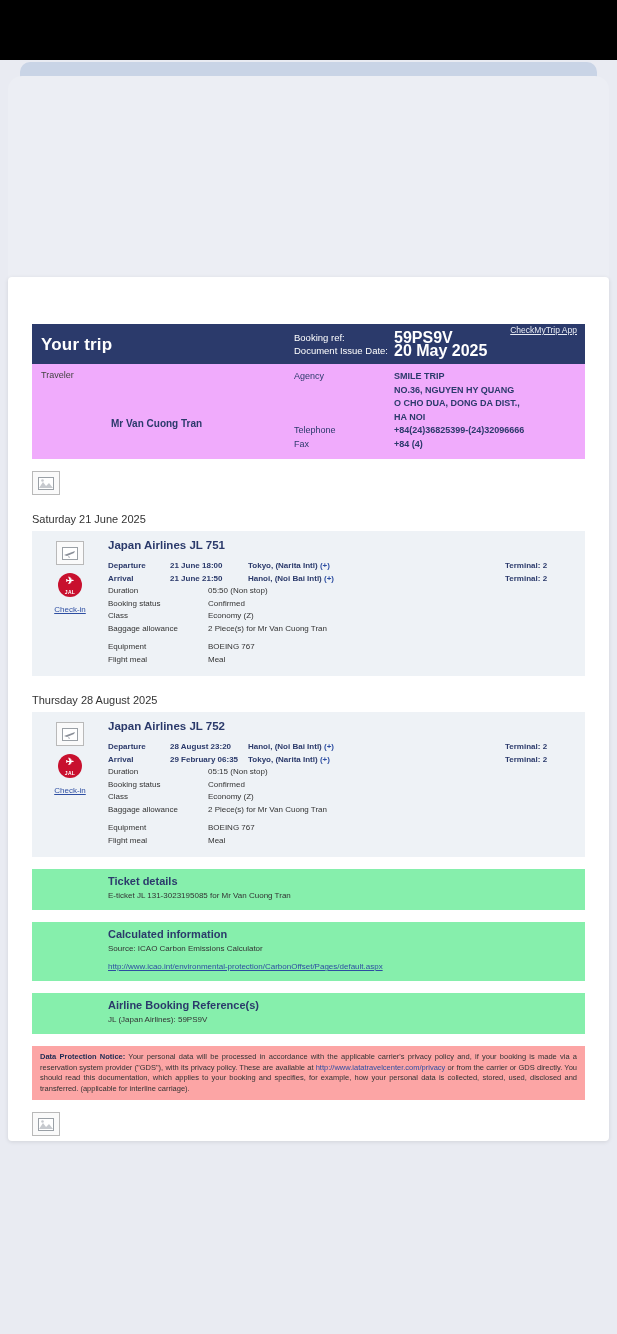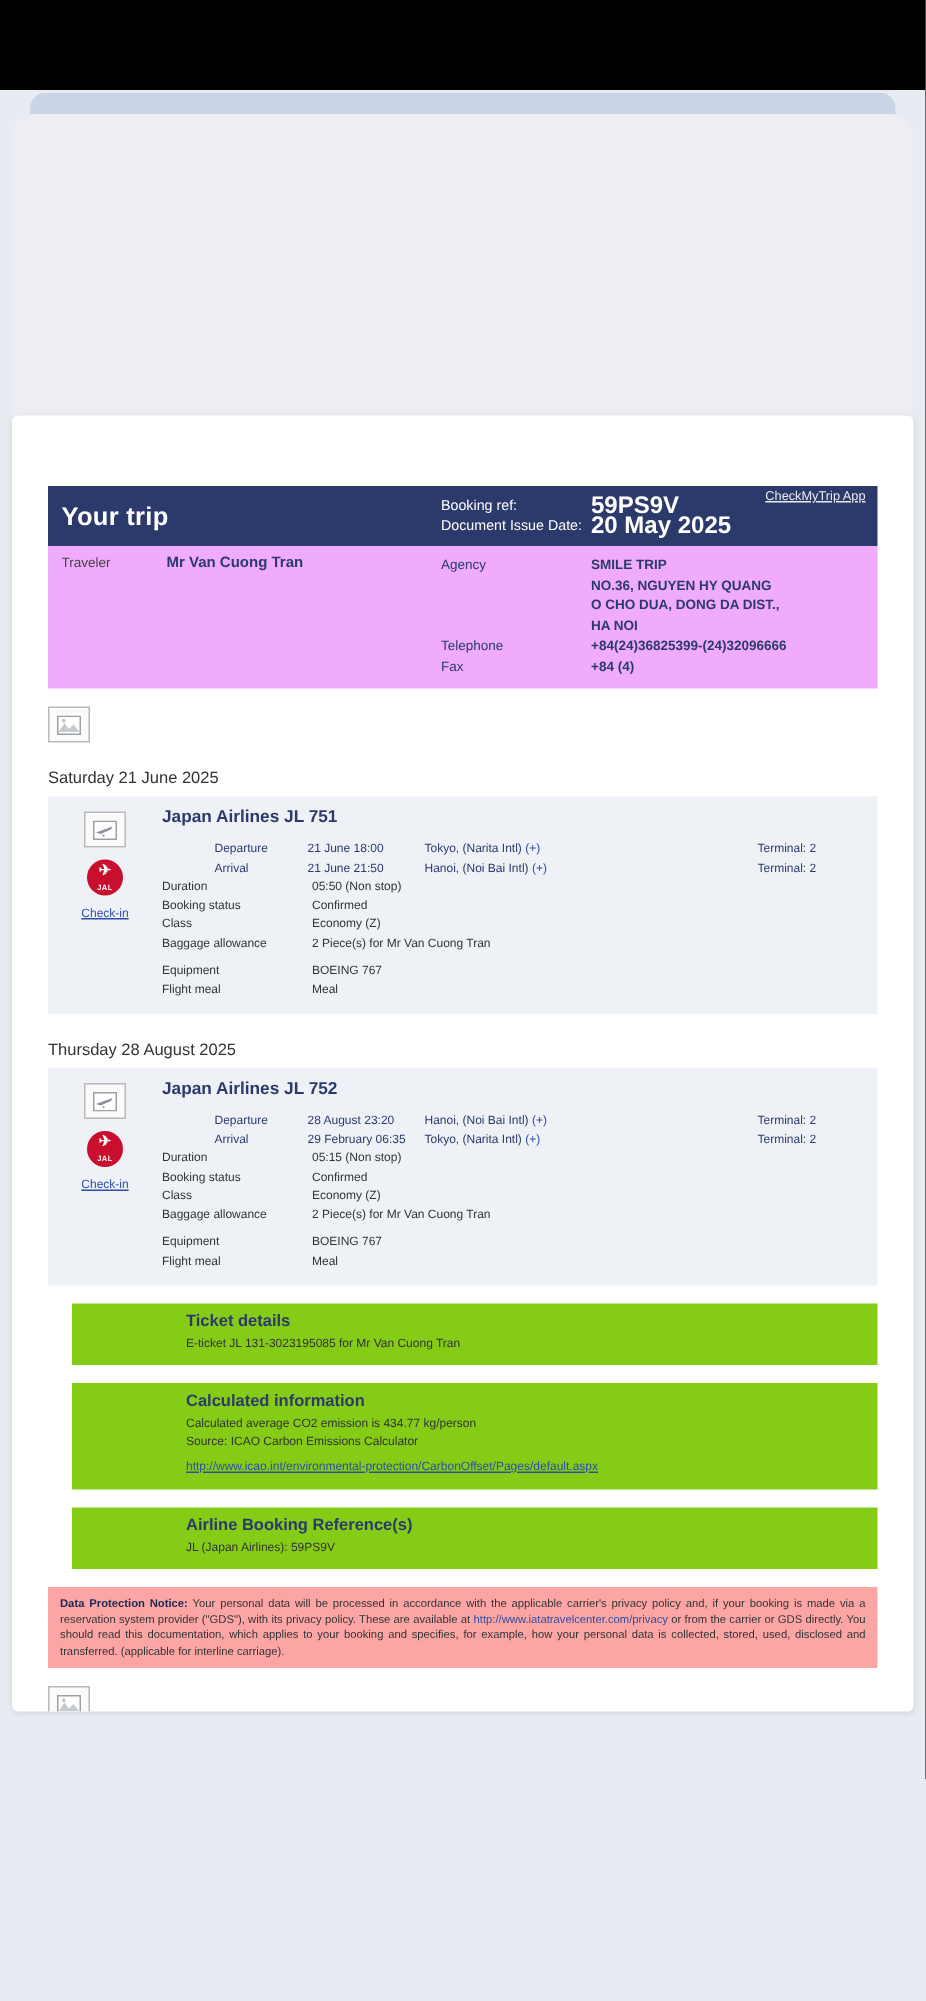--- a/index.html
+++ b/index.html
@@ -99,21 +99,21 @@
     color: #2b3a6b;
     padding: 6px 0 8px 0;
   }
   .band-left {
     width: 262px;
     display: flex;
     padding-left: 9px;
     box-sizing: border-box;
   }
   .band-left .lbl { width: 70px; font-size: 9px; color: #444; }
-  .band-left .val { font-size: 10px; font-weight: bold; }
+  .band-left .val { font-size: 10px; font-weight: bold; margin-top: 48px; }
   .band-right { flex: 1; display: flex; font-size: 9px; }
   .band-right .lbl-col { width: 100px; }
   .band-right .lbl-col div { line-height: 13.5px; }
   .band-right .val-col { font-weight: bold; font-size: 9px; }
   .band-right .val-col div { line-height: 13.5px; }
   .spacer-lines { height: 13.5px; }
 
   
   .imgbox {
     width: 26px; height: 22px;
@@ -177,35 +177,34 @@
     font-weight: bold;
     color: #2b3a6b;
     margin-bottom: 9px;
   }
   .frow {
     display: flex;
     font-size: 8px;
     line-height: 12.5px;
     color: #333;
   }
-  .frow.b { font-weight: normal; color: #2b3a6b; margin-left: 35px; }
+  .frow.b { font-weight: bold; color: #2b3a6b; }
   .c1 { width: 62px; }
   .c2 { width: 78px; }
   .c3 { width: 100px; }
   .c4 { flex: 1; }
   .c5 { width: 72px; text-align: left; }
   .plus { color: #2d4ea2; }
   .gap { height: 6px; }
 
   
   .section {
-    background: #84cc16;
+    background: #86efac;
     margin-top: 12px;
     padding: 6px 0 8px 76px;
-    margin-left: 16px;
   }
   .section h3 {
     margin: 0 0 3px 0;
     font-size: 11px;
     color: #2b3a6b;
   }
   .section p {
     margin: 0;
     font-size: 8px;
     color: #333;
@@ -406,21 +405,20 @@
       </div>
     </div>
 
     <div class="section">
       <h3>Ticket details</h3>
       <p>E-ticket JL 131-3023195085 for Mr Van Cuong Tran</p>
     </div>
 
     <div class="section">
       <h3>Calculated information</h3>
-      <p>Calculated average CO2 emission is 434.77 kg/person</p>
       <p>Source: ICAO Carbon Emissions Calculator</p>
       <a>http://www.icao.int/environmental-protection/CarbonOffset/Pages/default.aspx</a>
     </div>
 
     <div class="section">
       <h3>Airline Booking Reference(s)</h3>
       <p>JL (Japan Airlines): 59PS9V</p>
     </div>
 
     <div class="notice">

